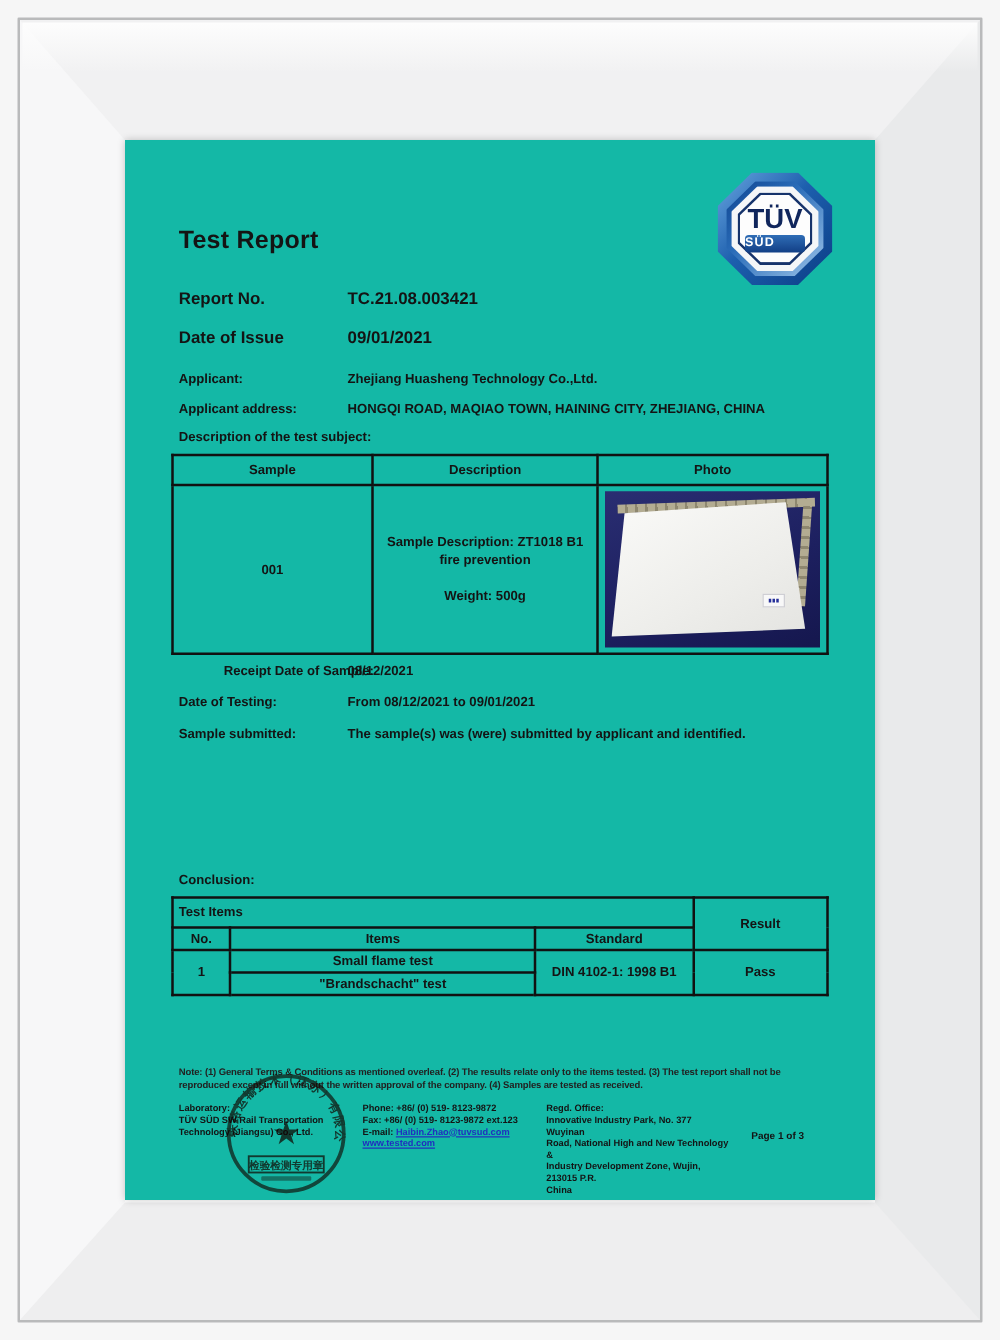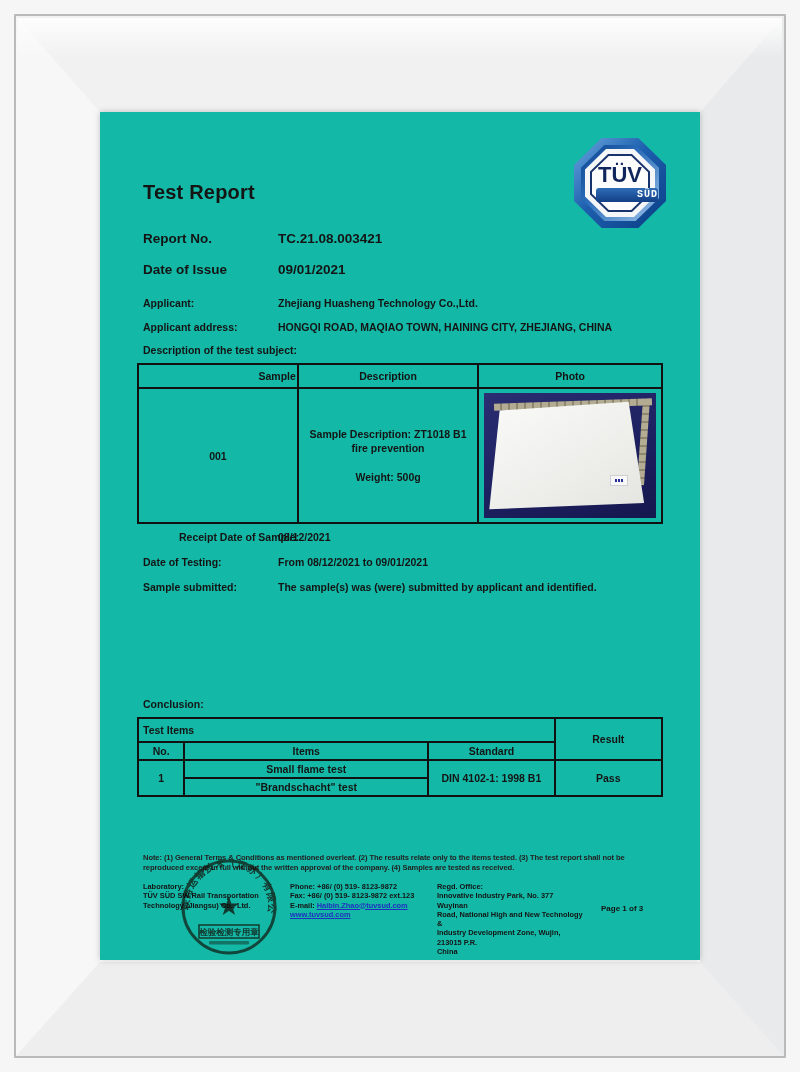--- a/index.html
+++ b/index.html
@@ -38,30 +38,30 @@
   .logo{left:474px;top:26px;width:92px;height:90px;}
   .oct{position:absolute;inset:0;
     clip-path:polygon(30% 0,70% 0,100% 30%,100% 70%,70% 100%,30% 100%,0 70%,0 30%);}
   .oct1{background:linear-gradient(135deg,#6aa7e0 0%,#1d5fae 45%,#0b3d85 100%);}
   .oct2{inset:7px;background:linear-gradient(315deg,#9cc4ea 0%,#2a6cb8 60%,#0d4490 100%);}
   .oct3{inset:11px;background:#f4f6f8;}
   .oct4{inset:16px;background:#16336b;}
   .oct5{inset:18px;background:#fdfdfd;}
   .logo-tuv{position:absolute;left:0;right:0;top:24px;text-align:center;
     font-size:22px;font-weight:bold;color:#10265c;letter-spacing:0;}
-  .logo-sud{position:absolute;left:22px;right:8px;top:50px;height:14px;
+  .logo-sud{position:absolute;left:22px;right:22px;top:50px;height:14px;
     background:linear-gradient(#2f6db6,#123f86);border-radius:3px;
-    color:#fff;font-size:10px;font-weight:bold;text-align:right;line-height:14px;letter-spacing:1px;font-family:Liberation Mono, monospace;}
+    color:#fff;font-size:10px;font-weight:bold;text-align:left;line-height:14px;letter-spacing:1px;}
   
   table{border-collapse:collapse;}
   .sample-table{left:37px;top:251px;width:526px;}
   .sample-table th,.sample-table td{border:2px solid #111;}
   .sample-table th{height:20px;font-size:10.5px;}
   .sample-table td{height:131px;text-align:center;font-size:10.5px;font-weight:bold;vertical-align:middle;}
-  .col-sample{width:161px;text-align:right;}.col-desc{width:181px;}.col-photo{width:180px;}
+  .col-sample{width:161px;}.col-desc{width:181px;}.col-photo{width:180px;}
   .desc-cell p{margin:0 6px;line-height:1.35;}
   .desc-cell p + p{margin-top:14px;}
   
   .photo{position:relative;width:172px;height:125px;margin:2px auto;
     background:linear-gradient(160deg,#2a2e72 0%,#1d2060 55%,#15174e 100%);overflow:hidden;}
   .ruler-top{position:absolute;left:10px;top:8px;width:158px;height:7px;background:
     repeating-linear-gradient(90deg,#b3ac92 0 6px,#8e876f 6px 8px);transform:rotate(-2deg);}
   .ruler-right{position:absolute;right:9px;top:6px;width:7px;height:86px;background:
     repeating-linear-gradient(0deg,#b3ac92 0 6px,#8e876f 6px 8px);transform:rotate(4deg);}
   .sheet{position:absolute;inset:0;
@@ -197,21 +197,21 @@
       <div>TÜV SÜD SW Rail Transportation</div>
       <div>Technology (Jiangsu) Co., Ltd.</div>
     </div>
     <div class="fcol fcol-contact">
       <div>Phone: +86/ (0) 519- 8123-9872</div>
       <div>Fax: +86/ (0) 519- 8123-9872 ext.123</div>
       <div>
         <span>E-mail:</span>
         <a class="link">Haibin.Zhao@tuvsud.com</a>
       </div>
-      <div><a class="www">www.tuvsud.com</a></div>
+      <div><a class="www">www.tested.com</a></div>
     </div>
     <div class="fcol fcol-regd">
       <div>Regd. Office:</div>
       <div>Innovative Industry Park, No. 377 Wuyinan</div>
       <div>Road, National High and New Technology &amp;</div>
       <div>Industry Development Zone, Wujin, 213015 P.R.</div>
       <div>China</div>
     </div>
     <div class="fcol fcol-page">Page 1 of 3</div>
   </div>

